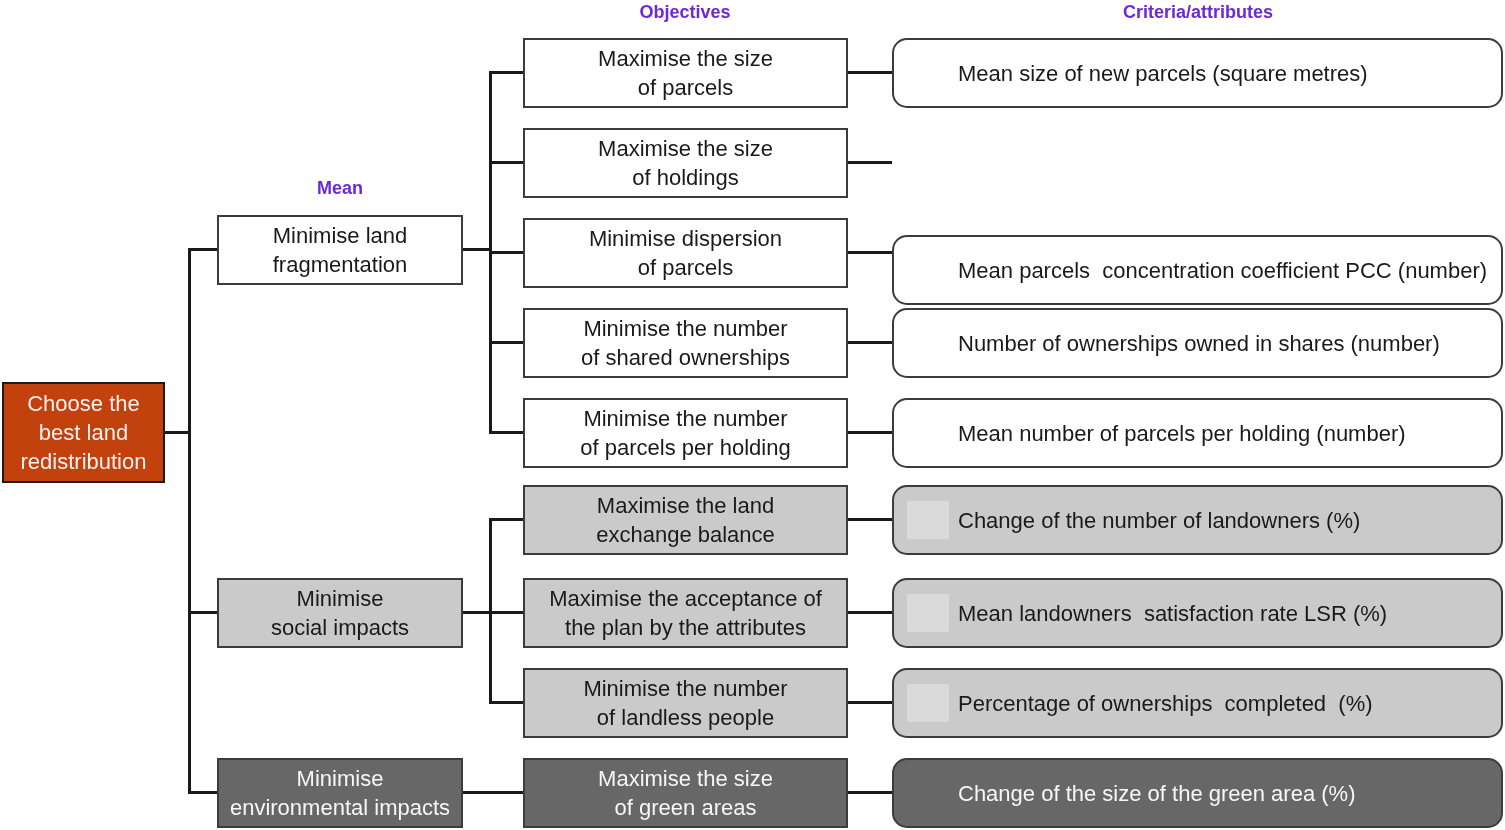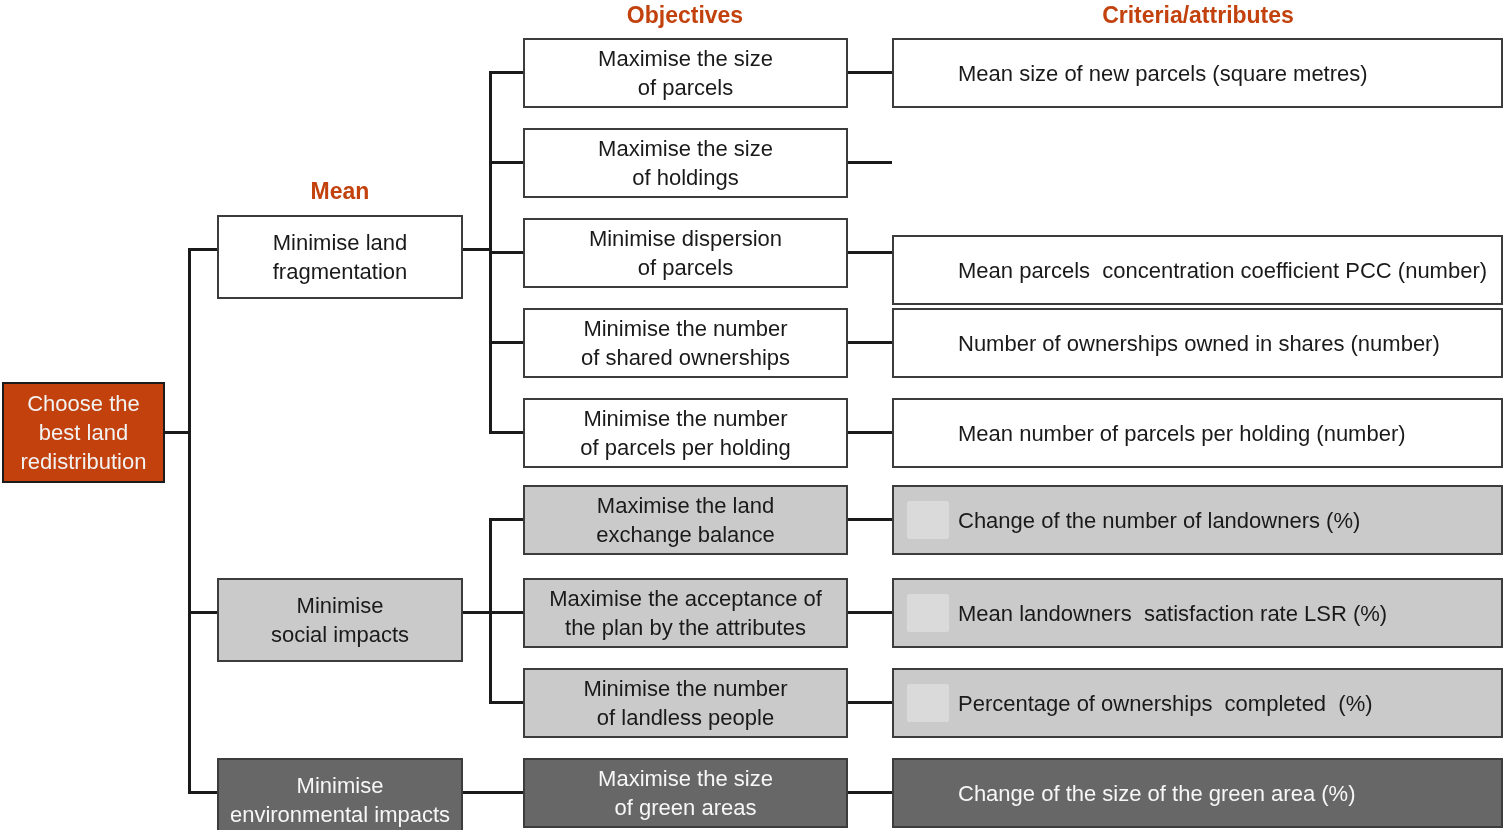--- a/index.html
+++ b/index.html
@@ -7,23 +7,23 @@
     position: relative;
     width: 1505px;
     height: 830px;
     background: #ffffff;
     font-family: "Liberation Sans", sans-serif;
     overflow: hidden;
   }
   .header {
     position: absolute;
     transform: translateX(-50%);
-    font-size: 23px;
+    font-size: 18px;
     font-weight: bold;
-    color: #c2410c;
+    color: #6d28d9;
     white-space: nowrap;
   }
   .box {
     position: absolute;
     box-sizing: border-box;
     border: 2px solid #3c3c3c;
     display: flex;
     align-items: center;
     justify-content: center;
     text-align: center;
@@ -31,27 +31,28 @@
     line-height: 29px;
     color: #1a1a1a;
   }
   .box span.label { white-space: pre-line; }
   .root {
     left: 2px; top: 382px; width: 163px; height: 101px;
     background: #c2410c;
     border-color: #1b1b1b;
     color: #f2f2f2;
   }
-  .aim { left: 217px; width: 246px; height: 84px; }
+  .aim { left: 217px; width: 246px; height: 70px; }
   .obj { left: 523px; width: 325px; height: 70px; }
   .crit {
     left: 892px; width: 611px; height: 70px;
     justify-content: flex-start;
     text-align: left;
     padding-left: 64px;
+    border-radius: 15px;
   }
   .crit span.label { white-space: pre-wrap; }
   .tone-white { background: #ffffff; }
   .tone-light { background: #cacaca; }
   .tone-dark  { background: #676767; color: #f7f7f7; }
   .hline, .vline { position: absolute; background: #1a1a1a; }
   .hline { height: 3px; }
   .vline { width: 3px; }
   .artifact {
     position: absolute;

